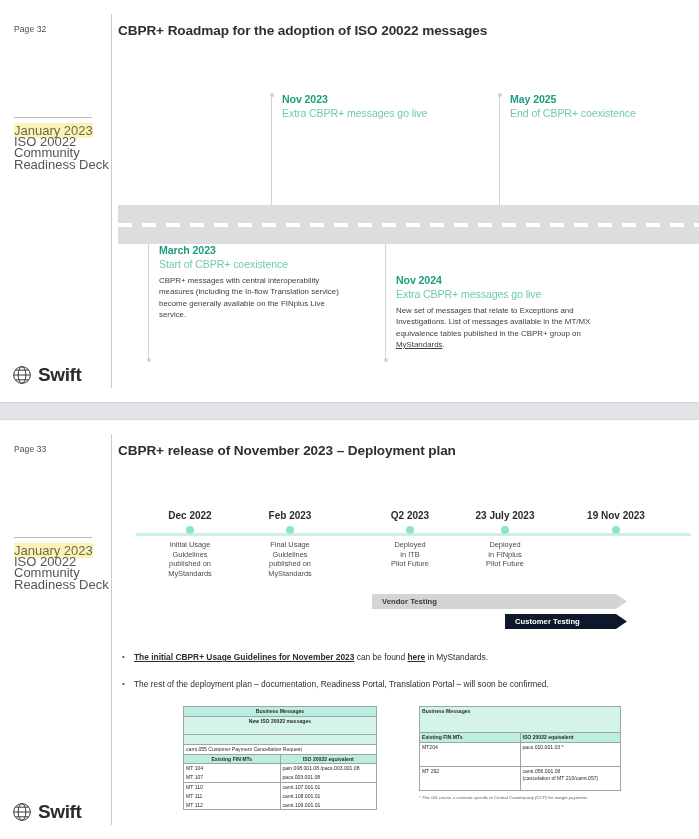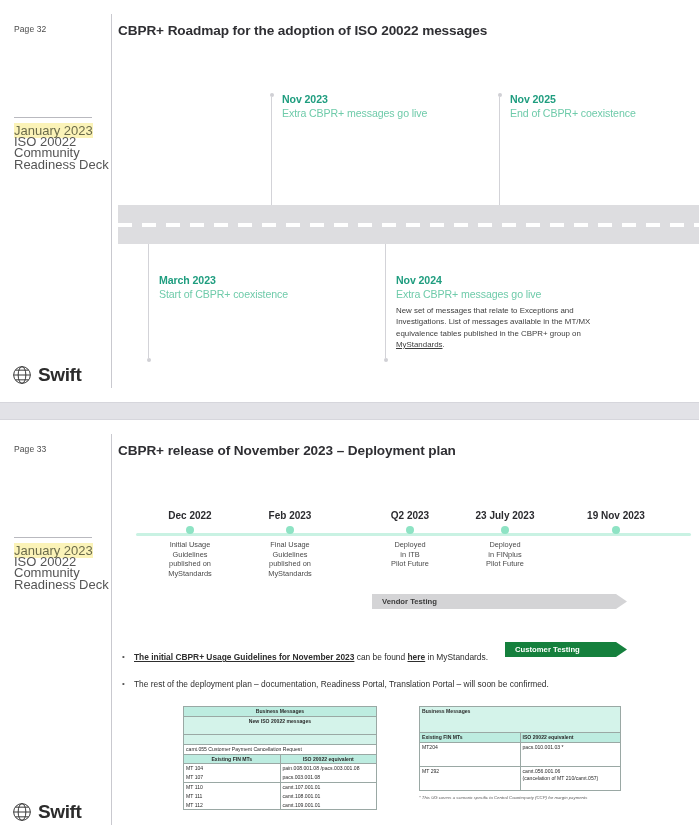--- a/index.html
+++ b/index.html
@@ -194,21 +194,21 @@
     height: 15px;
     display: flex;
     align-items: center;
     font-size: 7.7px;
     font-weight: bold;
     padding-left: 10px;
     box-sizing: border-box;
     clip-path: polygon(0 0, calc(100% - 11px) 0, 100% 50%, calc(100% - 11px) 100%, 0 100%);
   }
   .banner-vendor { background: #d4d4d6; color: #3c3c3c; }
-  .banner-customer { background: #15803d; color: #ffffff; margin-top: 28px; }
+  .banner-customer { background: #0f172a; color: #ffffff; }
 
   
   .bullets { position: absolute; }
   .bullet {
     display: flex;
     font-size: 8.4px;
     line-height: 12px;
     color: #2e2e2e;
     margin-bottom: 15px;
   }
@@ -299,32 +299,33 @@
     <div class="slide-title" style="left:118px; top:23px;">CBPR+ Roadmap for the adoption of ISO 20022 messages</div>
 
     <div class="milestone ms-up" style="left:271px; top:93px; width:200px; height:115px;">
       <div class="stem"></div>
       <div class="ms-date">Nov 2023</div>
       <div class="ms-head">Extra CBPR+ messages go live</div>
     </div>
 
     <div class="milestone ms-up" style="left:499px; top:93px; width:200px; height:115px;">
       <div class="stem"></div>
-      <div class="ms-date">Nov 2025</div>
+      <div class="ms-date">May 2025</div>
       <div class="ms-head">End of CBPR+ coexistence</div>
     </div>
 
     <div class="road" style="top:205px;">
       <div class="road-dashes"></div>
     </div>
 
     <div class="milestone ms-down" style="left:148px; top:244px; width:200px; height:118px;">
       <div class="stem"></div>
-      <div class="ms-date" style="margin-top:30px;">March 2023</div>
+      <div class="ms-date" style="">March 2023</div>
       <div class="ms-head">Start of CBPR+ coexistence</div>
+      <div class="ms-body">CBPR+ messages with central interoperability measures (including the In-flow Translation service) become generally available on the FINplus Live service.</div>
     </div>
 
     <div class="milestone ms-down" style="left:385px; top:244px; width:225px; height:118px;">
       <div class="stem"></div>
       <div class="ms-date" style="margin-top:30px;">Nov 2024</div>
       <div class="ms-head">Extra CBPR+ messages go live</div>
       <div class="ms-body"><span>New set of messages that relate to Exceptions and Investigations. List of messages available in the MT/MX equivalence tables published in the CBPR+ group on </span><u>MyStandards</u><span>.</span></div>
     </div>
   </div>
 

